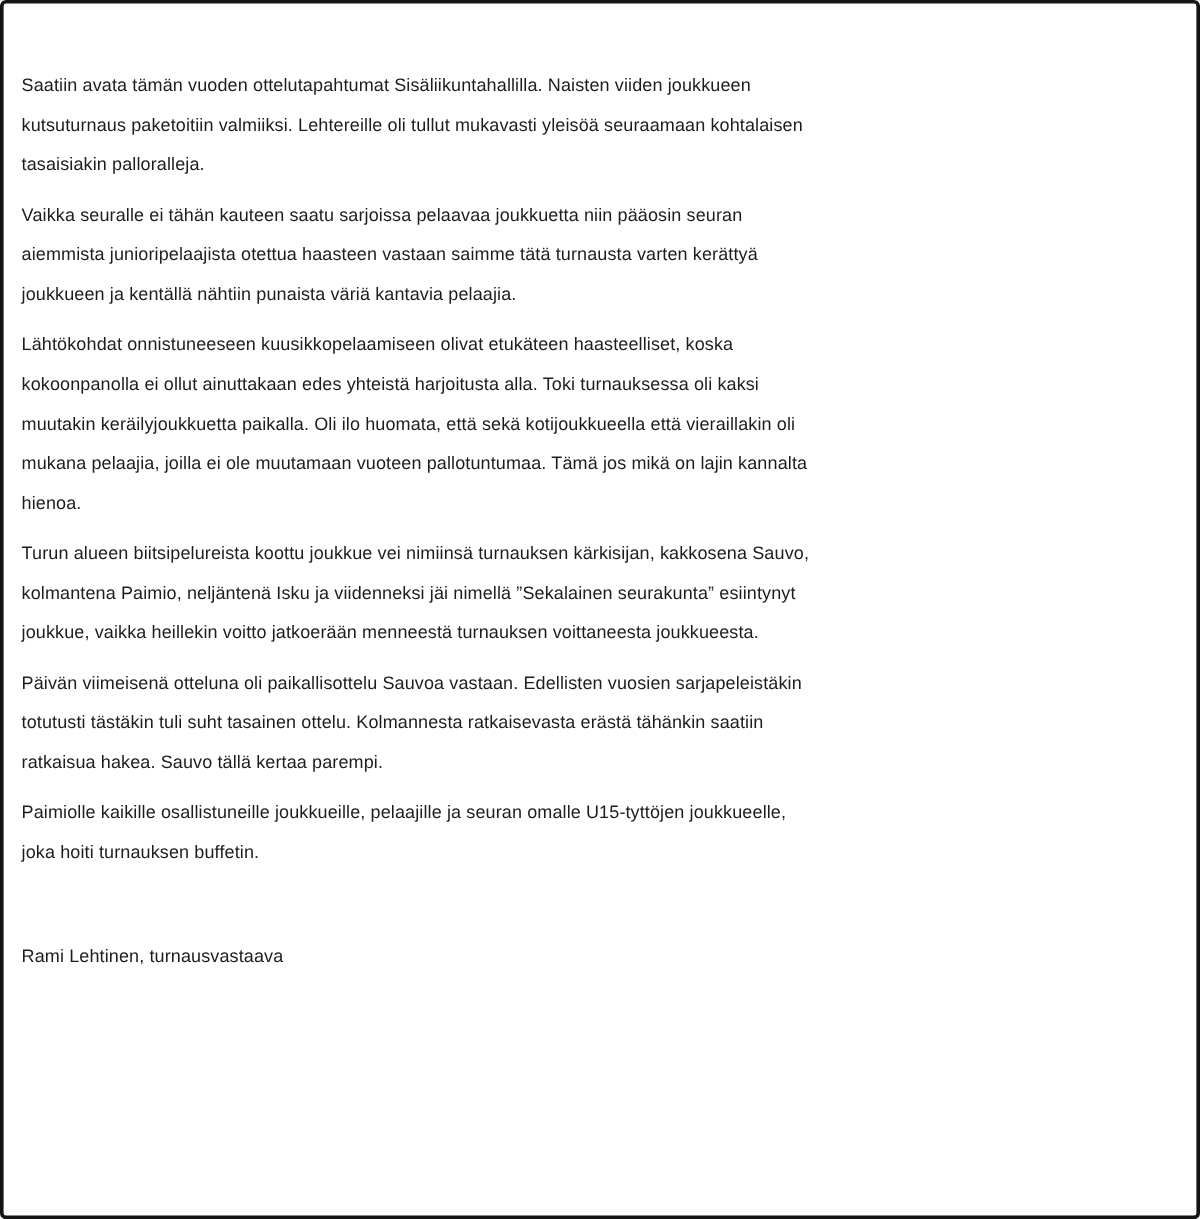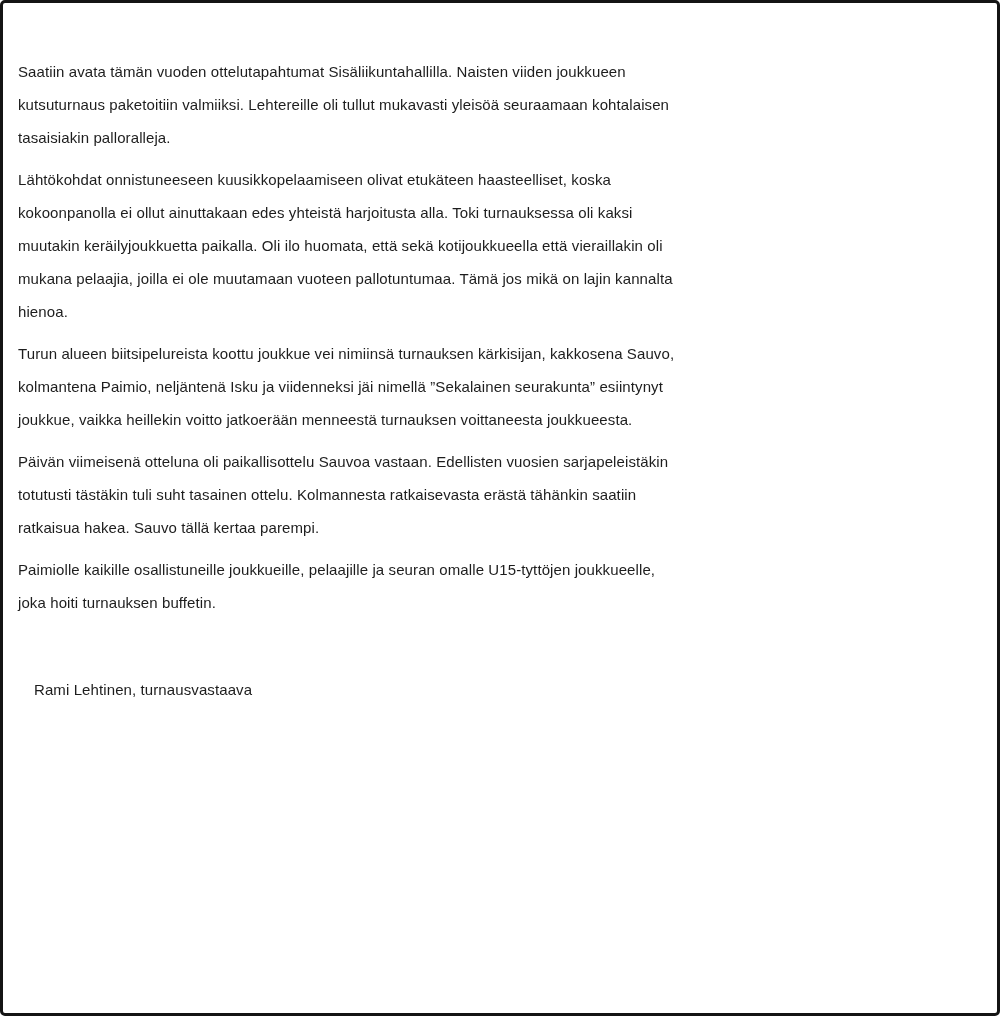--- a/index.html
+++ b/index.html
@@ -27,30 +27,32 @@
     line-height: 33px;
     color: var(--text-color);
   }
   .page p {
     margin: 0 0 9px 0;
     white-space: pre-line;
     letter-spacing: 0.1px;
   }
   .page p.signature {
     margin-top: 54px;
-    margin-left: 16px;
   }
 </style>
 </head>
 <body>
 
 <div class="page">
   <p>Saatiin avata tämän vuoden ottelutapahtumat Sisäliikuntahallilla. Naisten viiden joukkueen
 kutsuturnaus paketoitiin valmiiksi. Lehtereille oli tullut mukavasti yleisöä seuraamaan kohtalaisen
 tasaisiakin palloralleja.</p>
+  <p>Vaikka seuralle ei tähän kauteen saatu sarjoissa pelaavaa joukkuetta niin pääosin seuran
+aiemmista junioripelaajista otettua haasteen vastaan saimme tätä turnausta varten kerättyä
+joukkueen ja kentällä nähtiin punaista väriä kantavia pelaajia.</p>
   <p>Lähtökohdat onnistuneeseen kuusikkopelaamiseen olivat etukäteen haasteelliset, koska
 kokoonpanolla ei ollut ainuttakaan edes yhteistä harjoitusta alla. Toki turnauksessa oli kaksi
 muutakin keräilyjoukkuetta paikalla. Oli ilo huomata, että sekä kotijoukkueella että vieraillakin oli
 mukana pelaajia, joilla ei ole muutamaan vuoteen pallotuntumaa. Tämä jos mikä on lajin kannalta
 hienoa.</p>
   <p>Turun alueen biitsipelureista koottu joukkue vei nimiinsä turnauksen kärkisijan, kakkosena Sauvo,
 kolmantena Paimio, neljäntenä Isku ja viidenneksi jäi nimellä ”Sekalainen seurakunta” esiintynyt
 joukkue, vaikka heillekin voitto jatkoerään menneestä turnauksen voittaneesta joukkueesta.</p>
   <p>Päivän viimeisenä otteluna oli paikallisottelu Sauvoa vastaan. Edellisten vuosien sarjapeleistäkin
 totutusti tästäkin tuli suht tasainen ottelu. Kolmannesta ratkaisevasta erästä tähänkin saatiin

